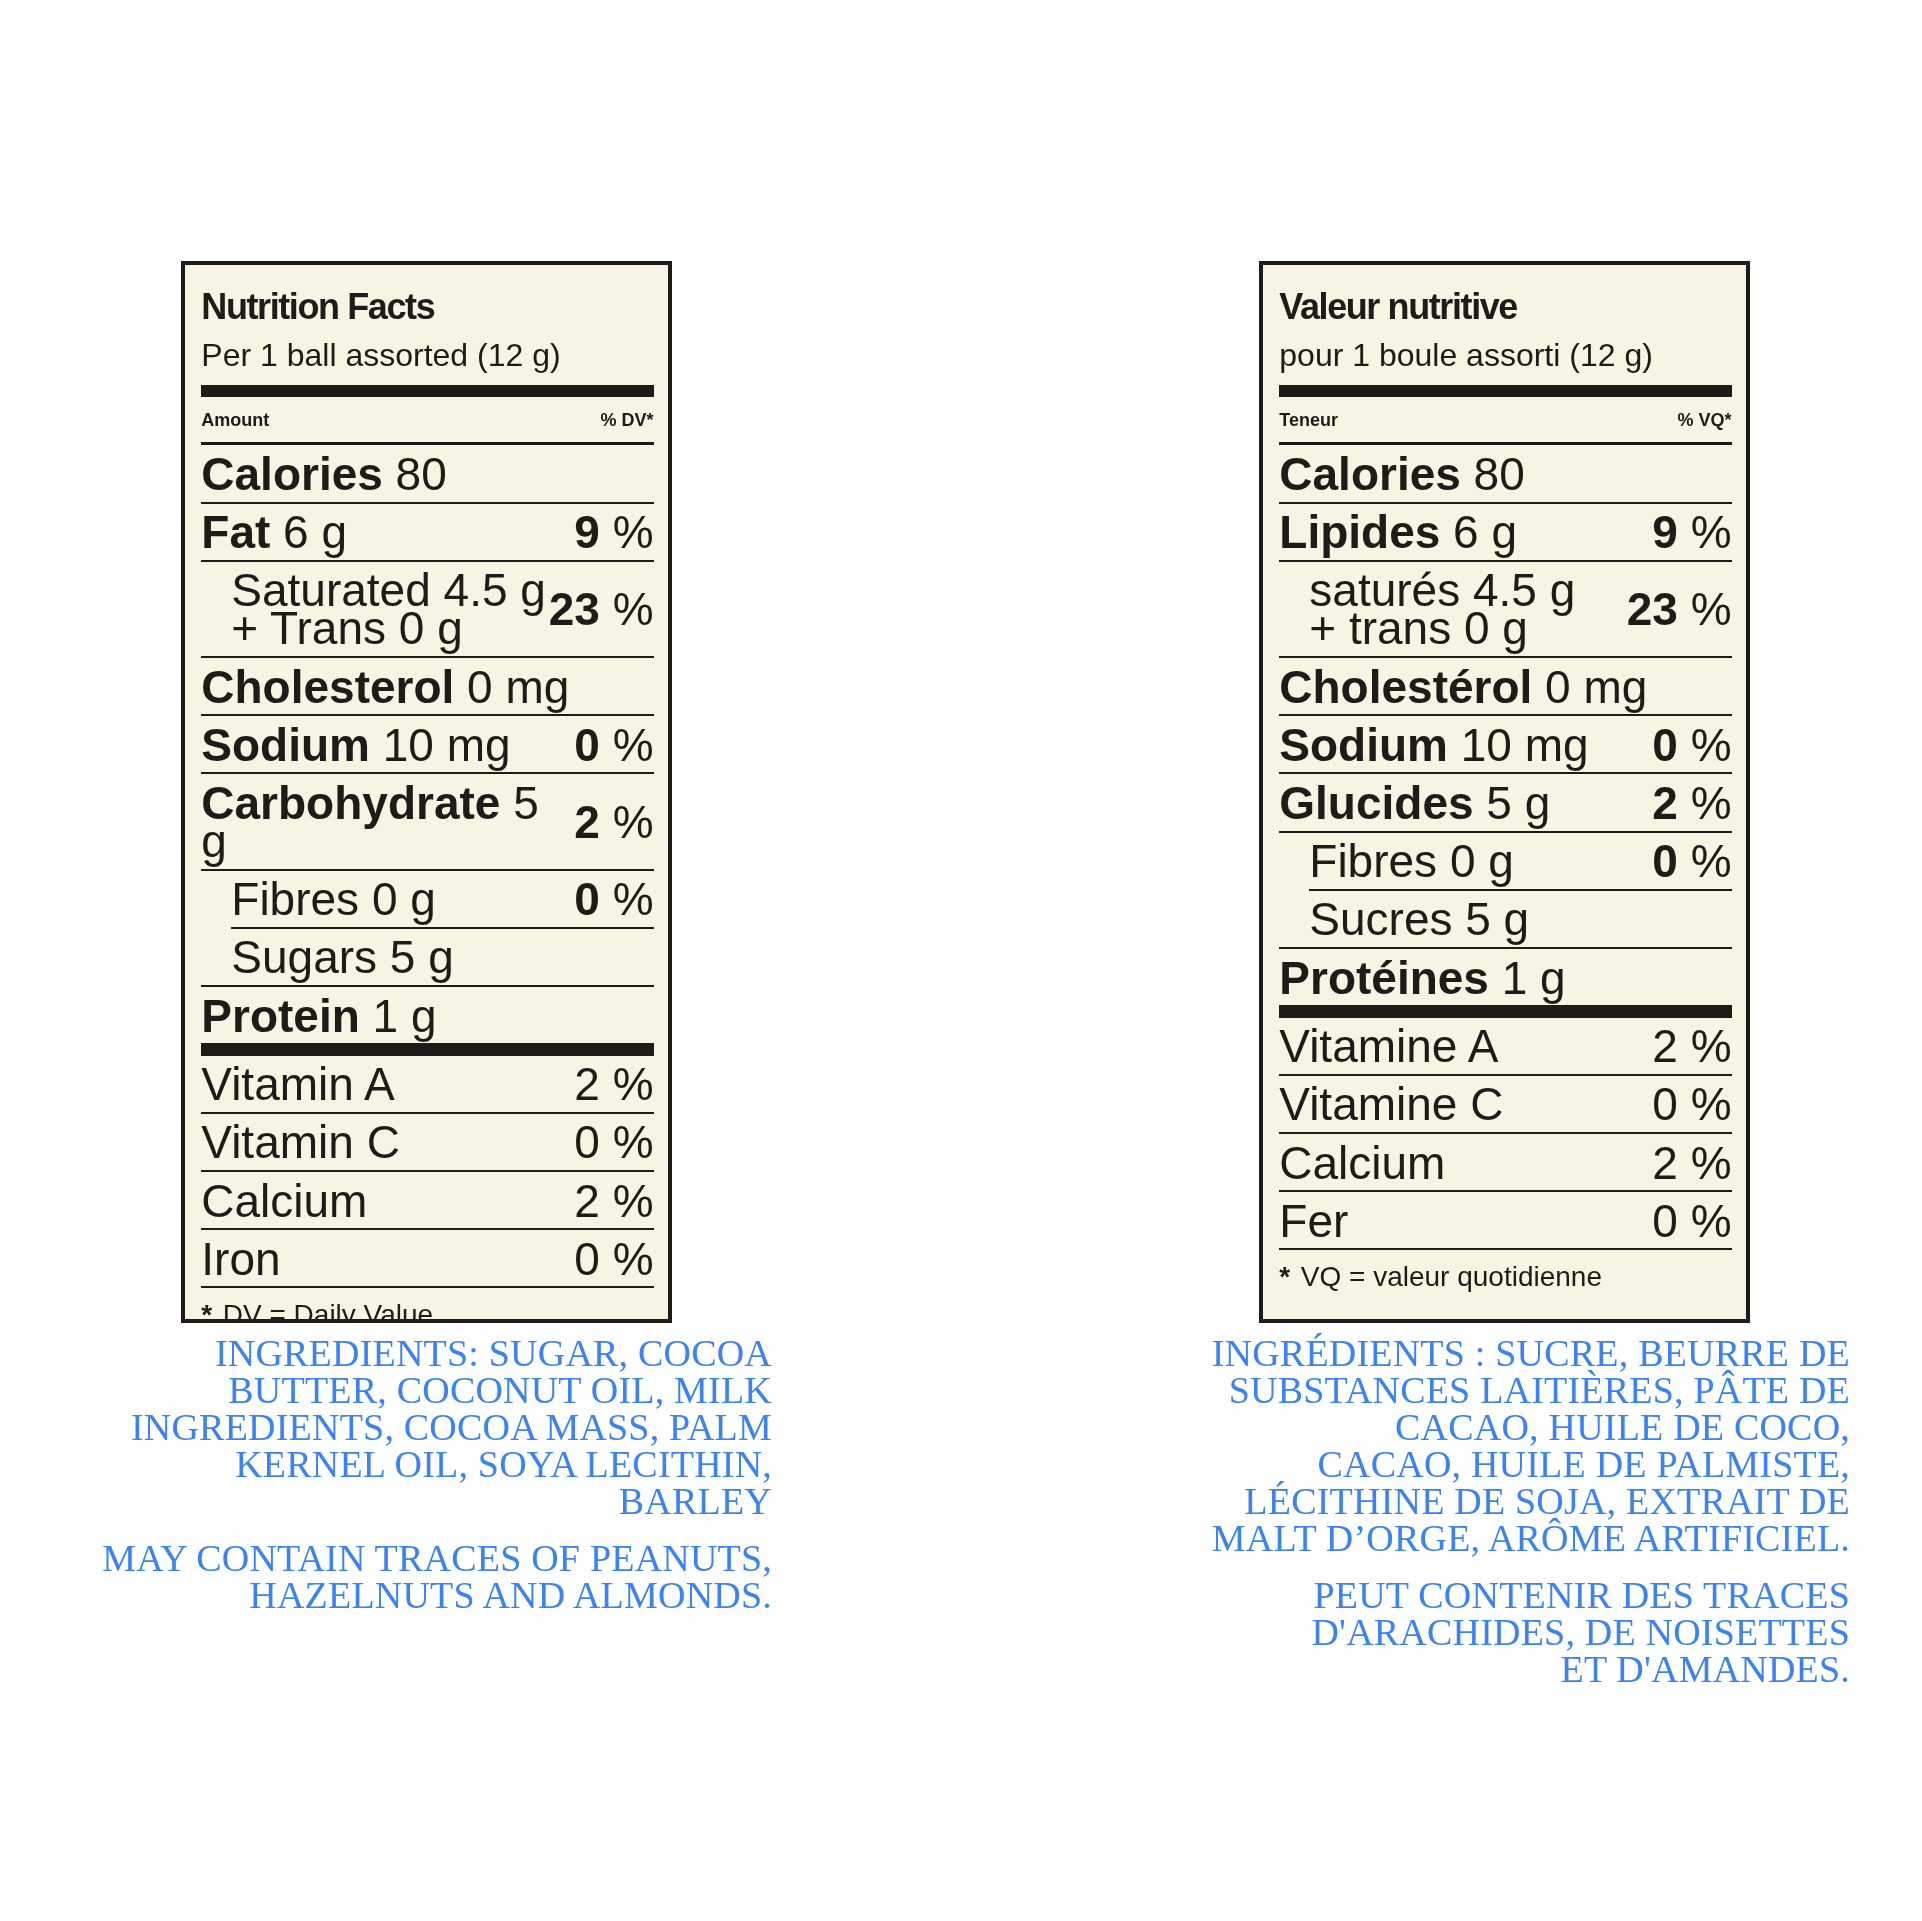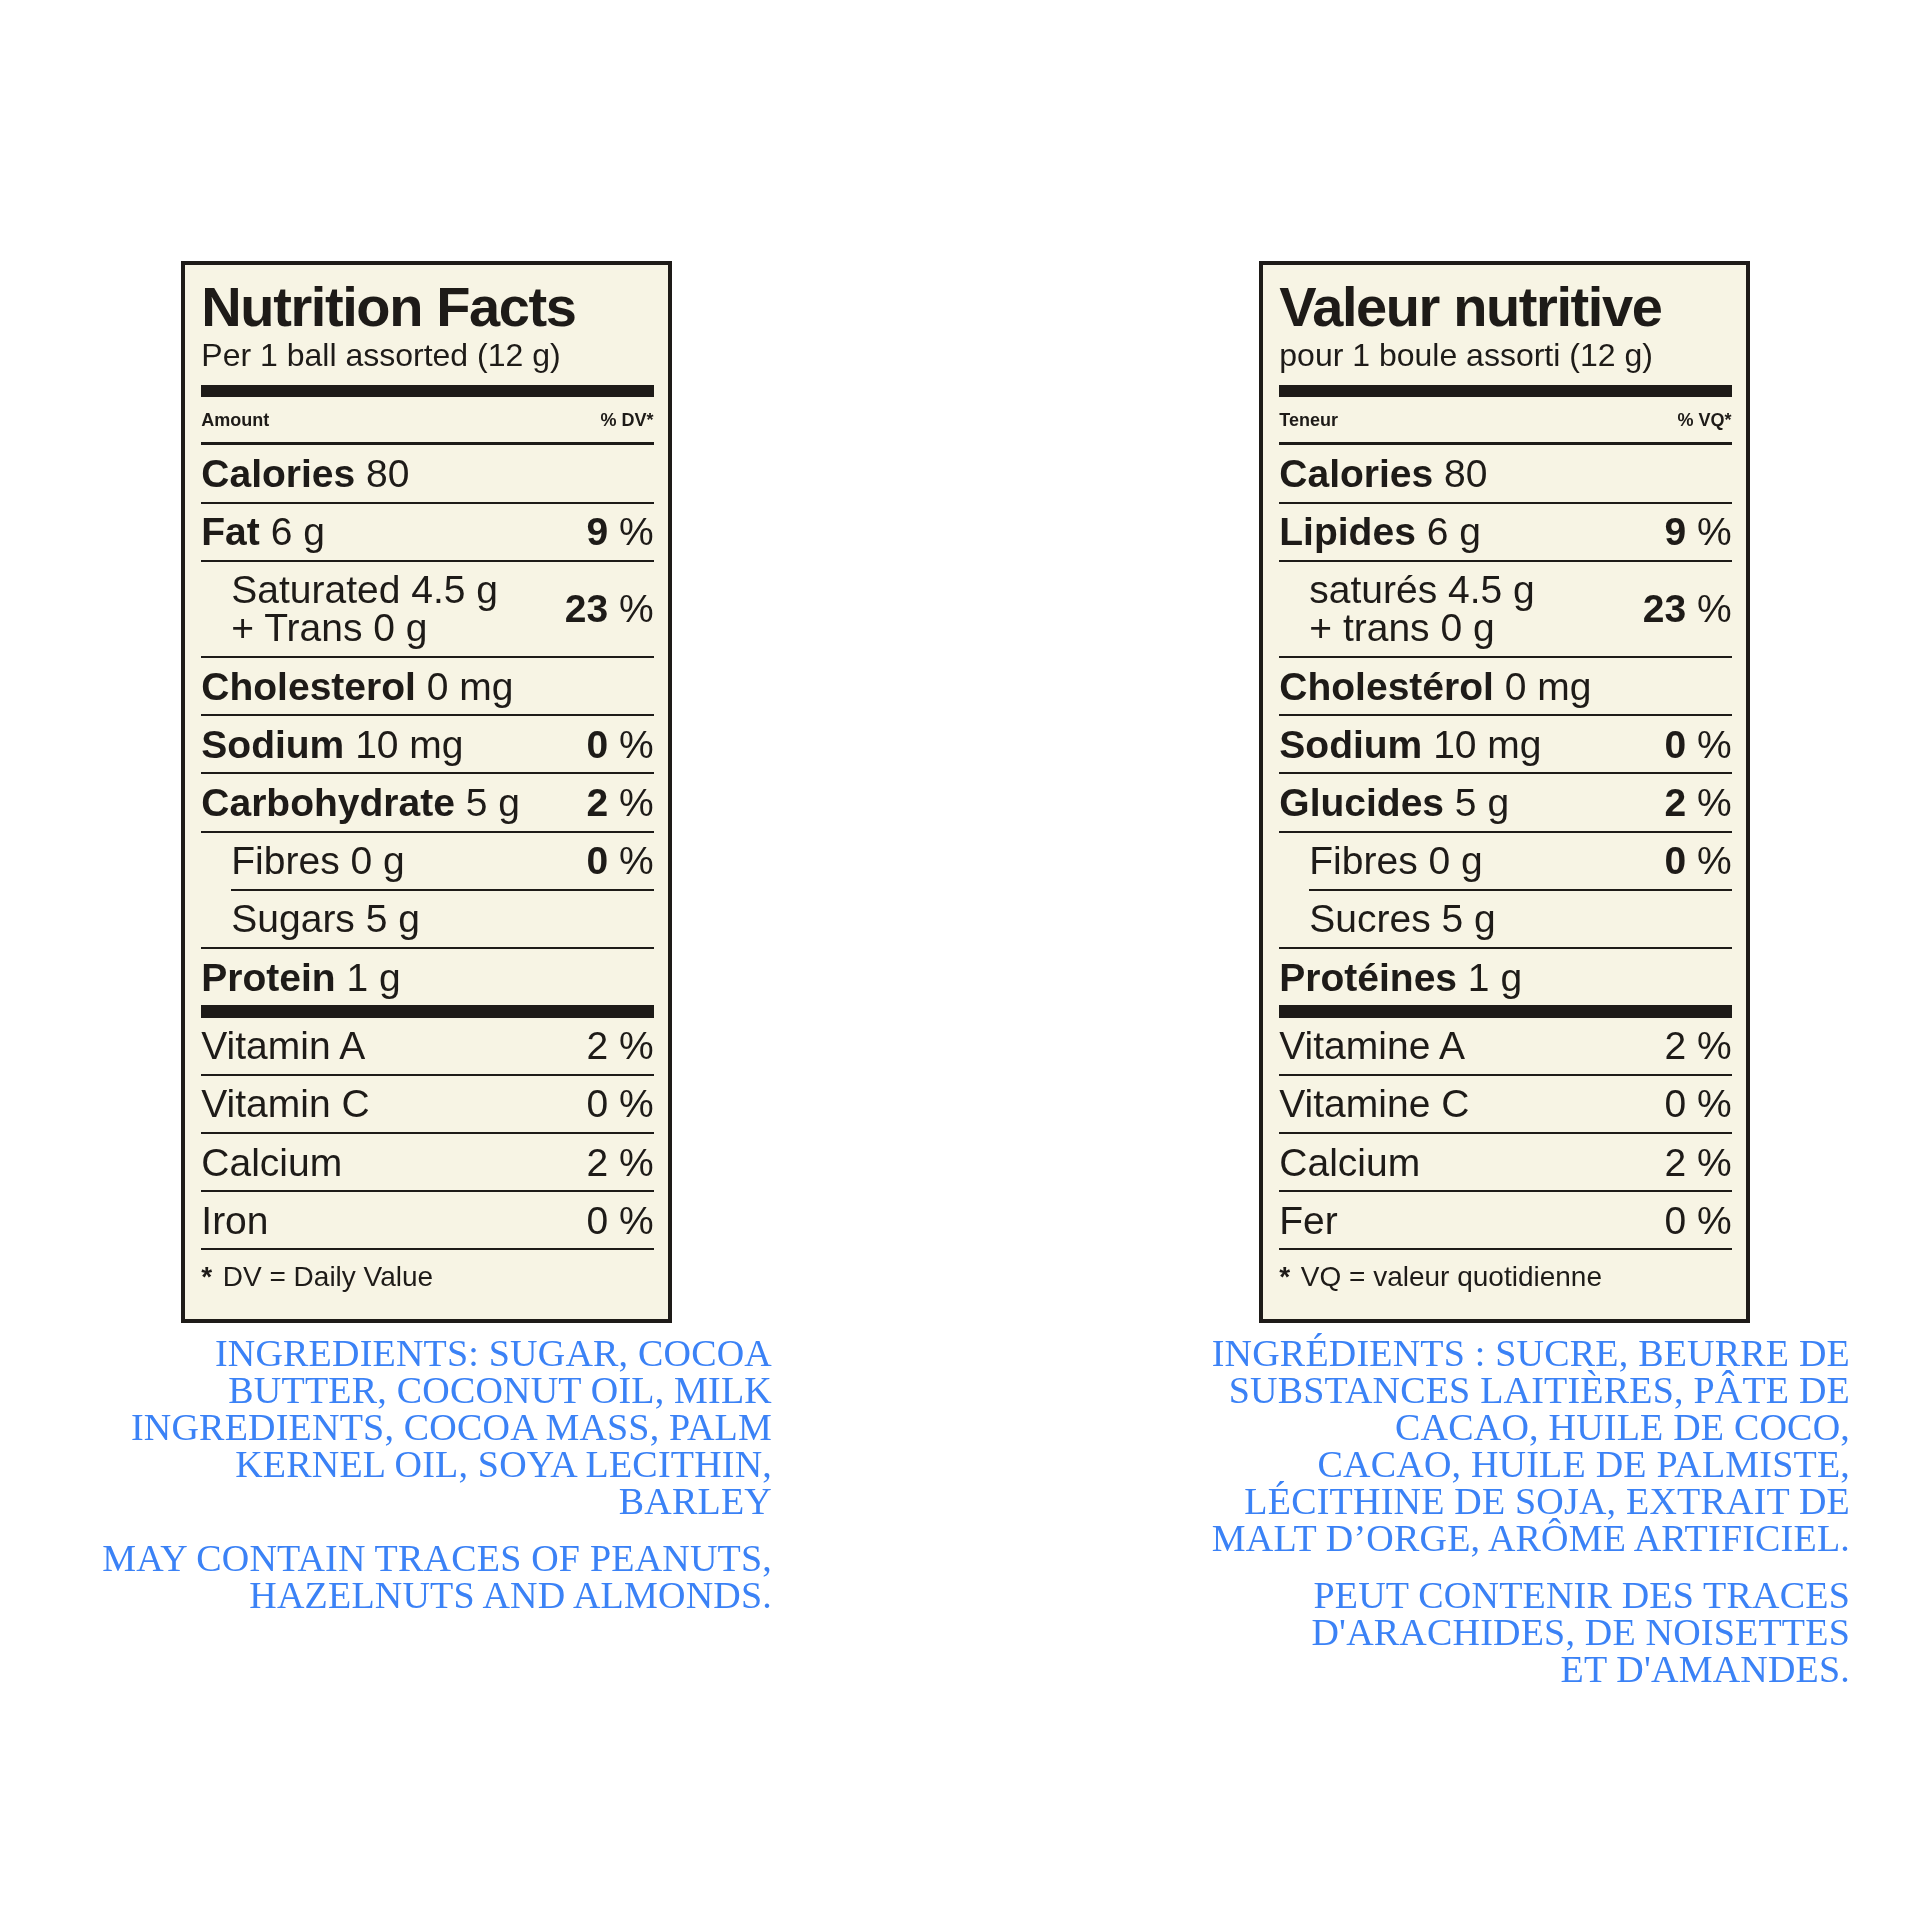--- a/index.html
+++ b/index.html
@@ -12,33 +12,33 @@
   
   .label{
     position:absolute;top:261px;width:491px;height:1062px;box-sizing:border-box;
     background:#f7f4e4;border:4.8px solid #1e1b18;
     padding:11.5px 14.4px 0 16.3px;overflow:hidden;
   }
   #label-en{left:181px;}
   #label-fr{left:1259px;}
 
   .title{
-    margin:5.8px 0 0;font-size:56px;line-height:50px;font-weight:bold;letter-spacing:-1.4px;
+    margin:5.8px 0 0;font-size:36px;line-height:50px;font-weight:bold;letter-spacing:-1.4px;
   }
   .serving{margin:4.8px 0 0;font-size:32px;line-height:37px;}
   .bar{height:12.5px;background:#1e1b18;margin-top:10.6px;}
   .colhead{
     display:flex;justify-content:space-between;align-items:baseline;
     font-size:18px;line-height:29px;font-weight:bold;
     padding:8.6px 0 7.7px;border-bottom:3.8px solid #1e1b18;
   }
 
   .nrow{
     display:flex;justify-content:space-between;align-items:center;
-    font-size:39px;line-height:38px;padding:9.6px 0 8.6px;
+    font-size:46px;line-height:38px;padding:9.6px 0 8.6px;
   }
   .nrow.indent .nleft{padding-left:30px;}
   .b{font-weight:bold;}
   .npct{white-space:nowrap;}
   .npct .num{font-weight:bold;}
   .rule{height:0;border-bottom:2.9px solid #1e1b18;}
   .rule.indent{margin-left:30px;}
   .bar2{height:12.5px;background:#1e1b18;}
 
   .footnote{

